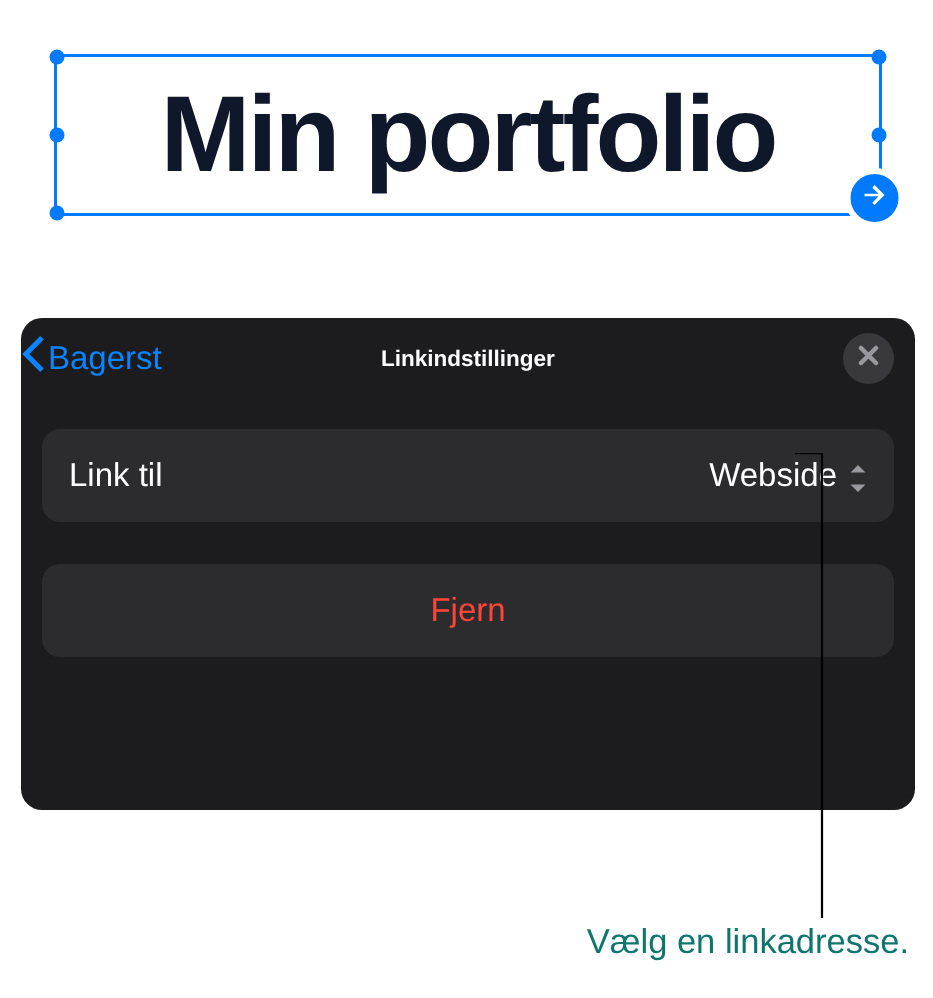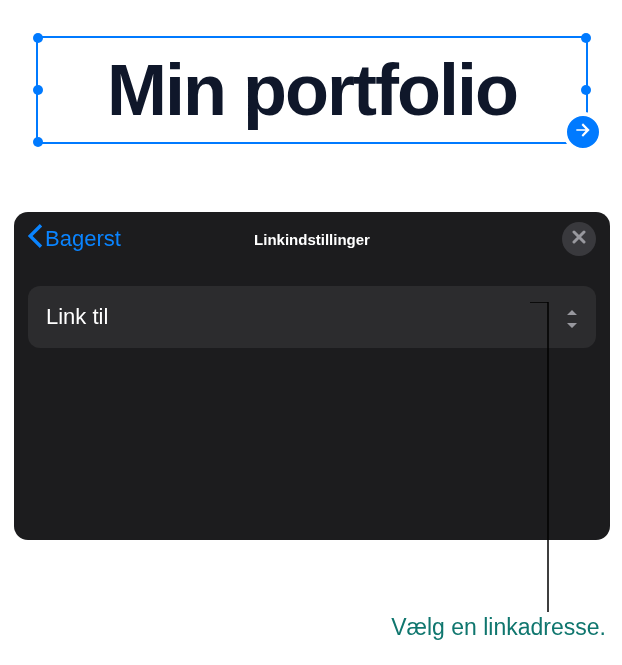--- a/index.html
+++ b/index.html
@@ -81,21 +81,21 @@
     }
     .panel-header {
       height: 54px;
       position: relative;
       display: flex;
       align-items: center;
       justify-content: center;
     }
     .back-btn {
       position: absolute;
-      left: 13px;
+      left: 0;
       top: 50%;
       transform: translateY(-50%);
       display: flex;
       align-items: center;
       color: #0a84ff;
       font-size: 22px;
       gap: 2px;
       cursor: pointer;
       justify-content: center;
     }
@@ -236,31 +236,35 @@
       </span>
     </div>
   </div>
 
   <div class="panel-body">
     <div class="list-group">
 
       <div class="list-row">
         <span class="list-label">Link til</span>
         <span class="list-value">
+          <span>Webside</span>
           <span class="select-arrows">
             <svg viewBox="0 0 12 18">
                 <path d="M6 0L1 5h10L6 0zM6 18l5-5H1l5 5z"></path>
               </svg>
           </span>
         </span>
       </div>
 
 
     </div>
 
+    <div class="remove-btn">
+      <span>Fjern</span>
+    </div>
   </div>
 </div>
 
 <svg class="callout-line" style="left:530px; top:302px; width:50px; height:310px;">
   <path d="M0 0 L18 0 L18 310" stroke="#000" stroke-width="1.5" fill="none"></path>
 </svg>
 
 <div class="callout-text">Vælg en linkadresse.</div>
 
 </body></html>

